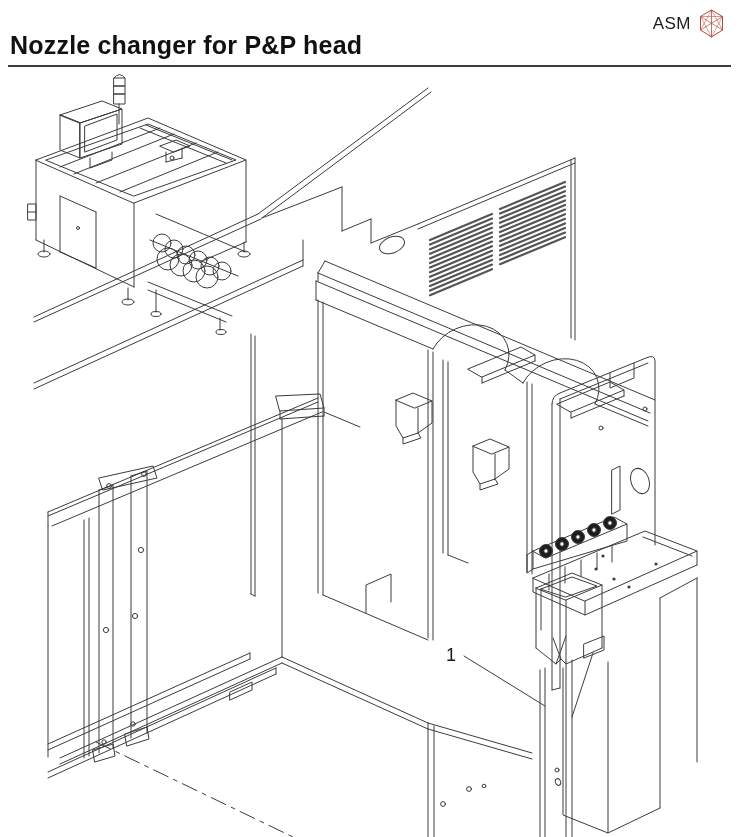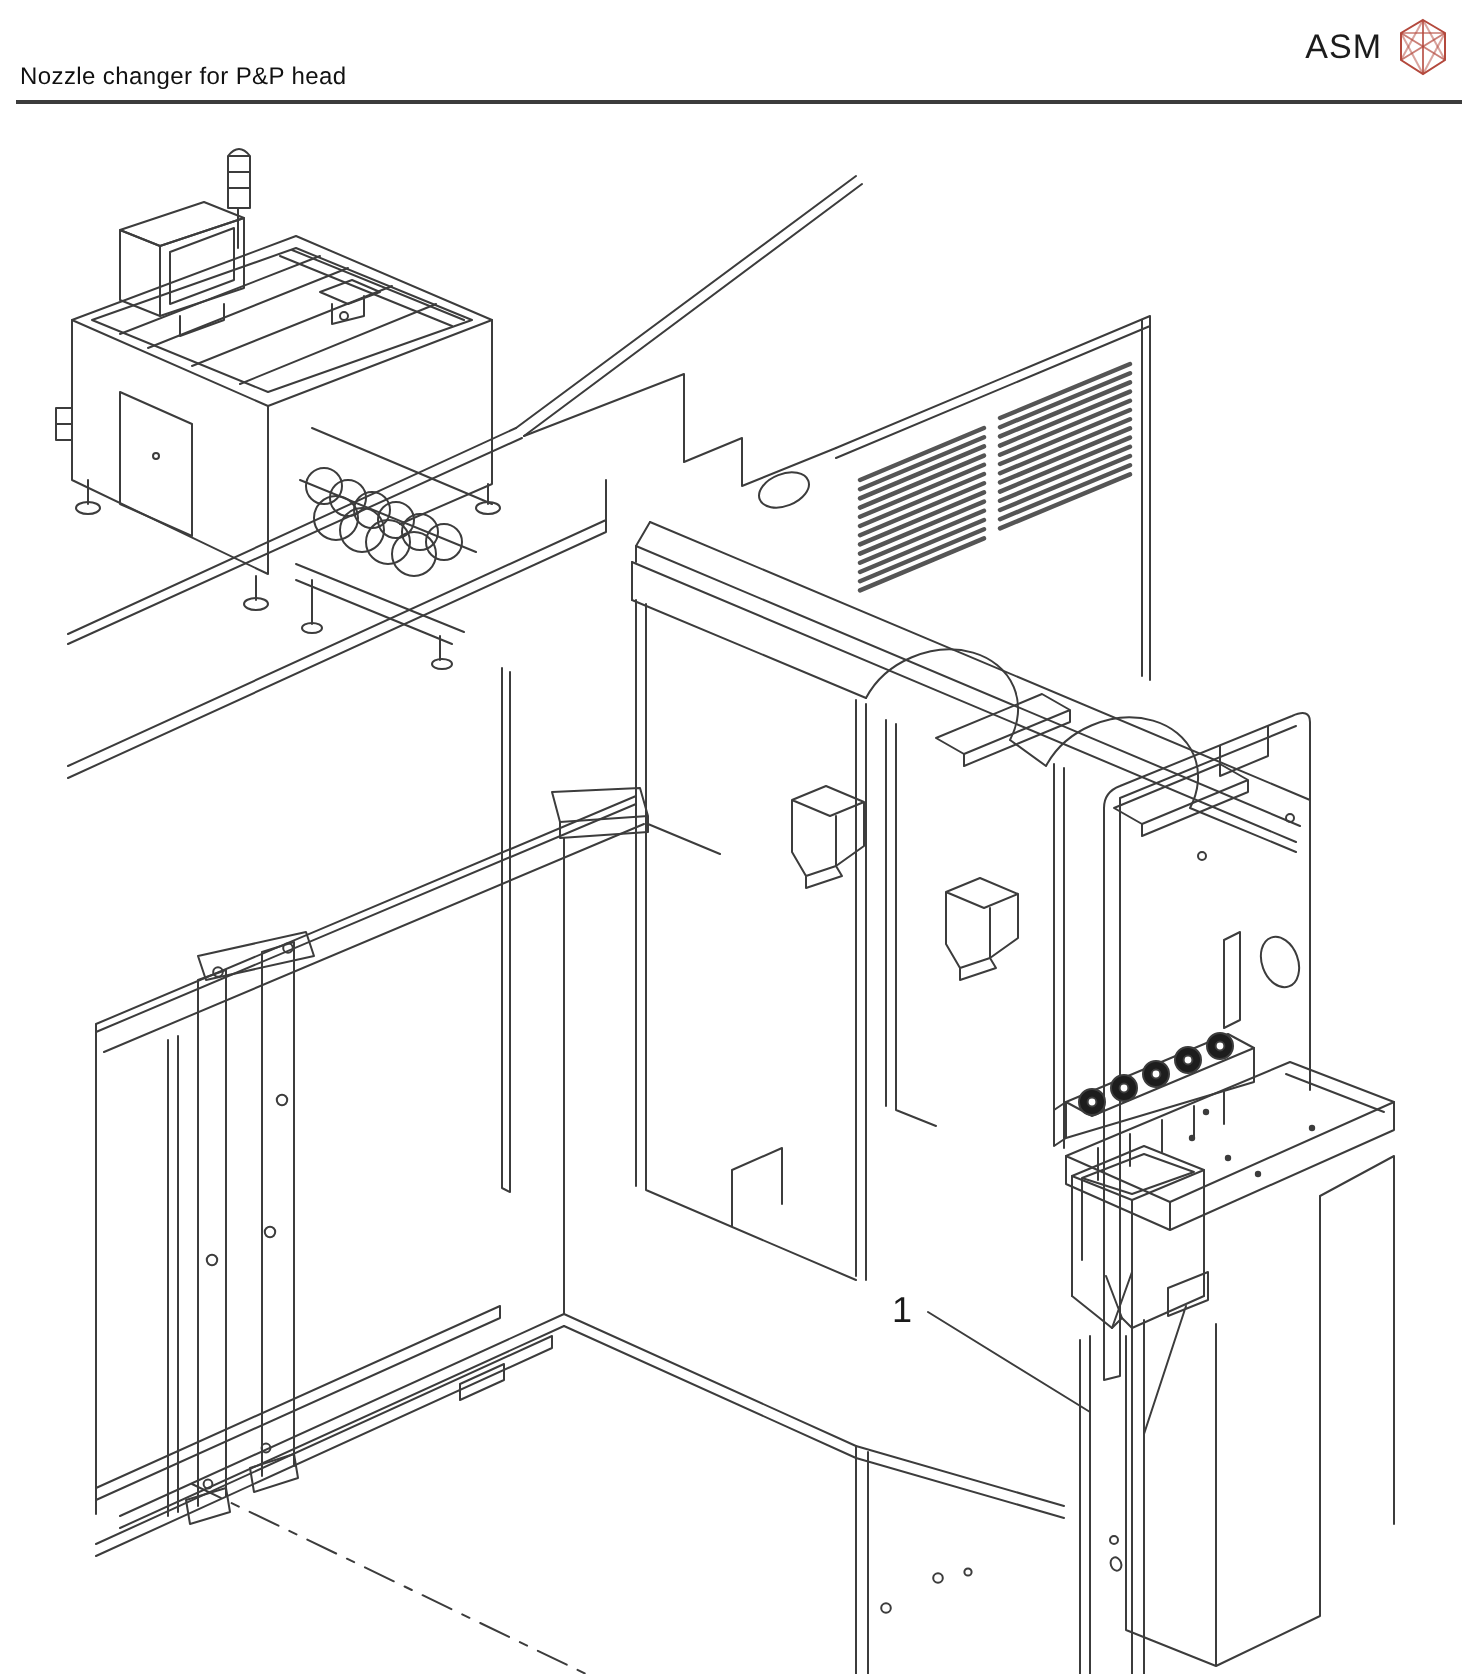--- a/index.html
+++ b/index.html
@@ -1,19 +1,19 @@
 <!DOCTYPE html>
 <html><head>
 <meta charset="utf-8">
 <style>
   html,body{margin:0;padding:0;background:#ffffff;}
   body{width:739px;height:837px;position:relative;overflow:hidden;
        font-family:"Liberation Sans", sans-serif;color:#1a1a1a;}
   .page-header{position:absolute;top:0;left:0;width:739px;z-index:5;}
-  .page-title{font-size:12px;font-weight:normal;margin:31px 0 0 10px;
+  .page-title{font-size:25px;font-weight:bold;margin:31px 0 0 10px;
               letter-spacing:.2px;color:#111;}
   .title-rule{border:none;border-top:2px solid #3c3c3c;margin:5px 8px 0 8px;}
   .brand{position:absolute;top:9px;right:14px;display:flex;align-items:center;gap:7px;}
   .brand-text{font-size:17px;letter-spacing:.5px;color:#1c1c1c;}
   .drawing-stage{position:absolute;top:0;left:0;}
   svg text{font-family:"Liberation Sans", sans-serif;}
 </style>
 </head>
 <body>
 

